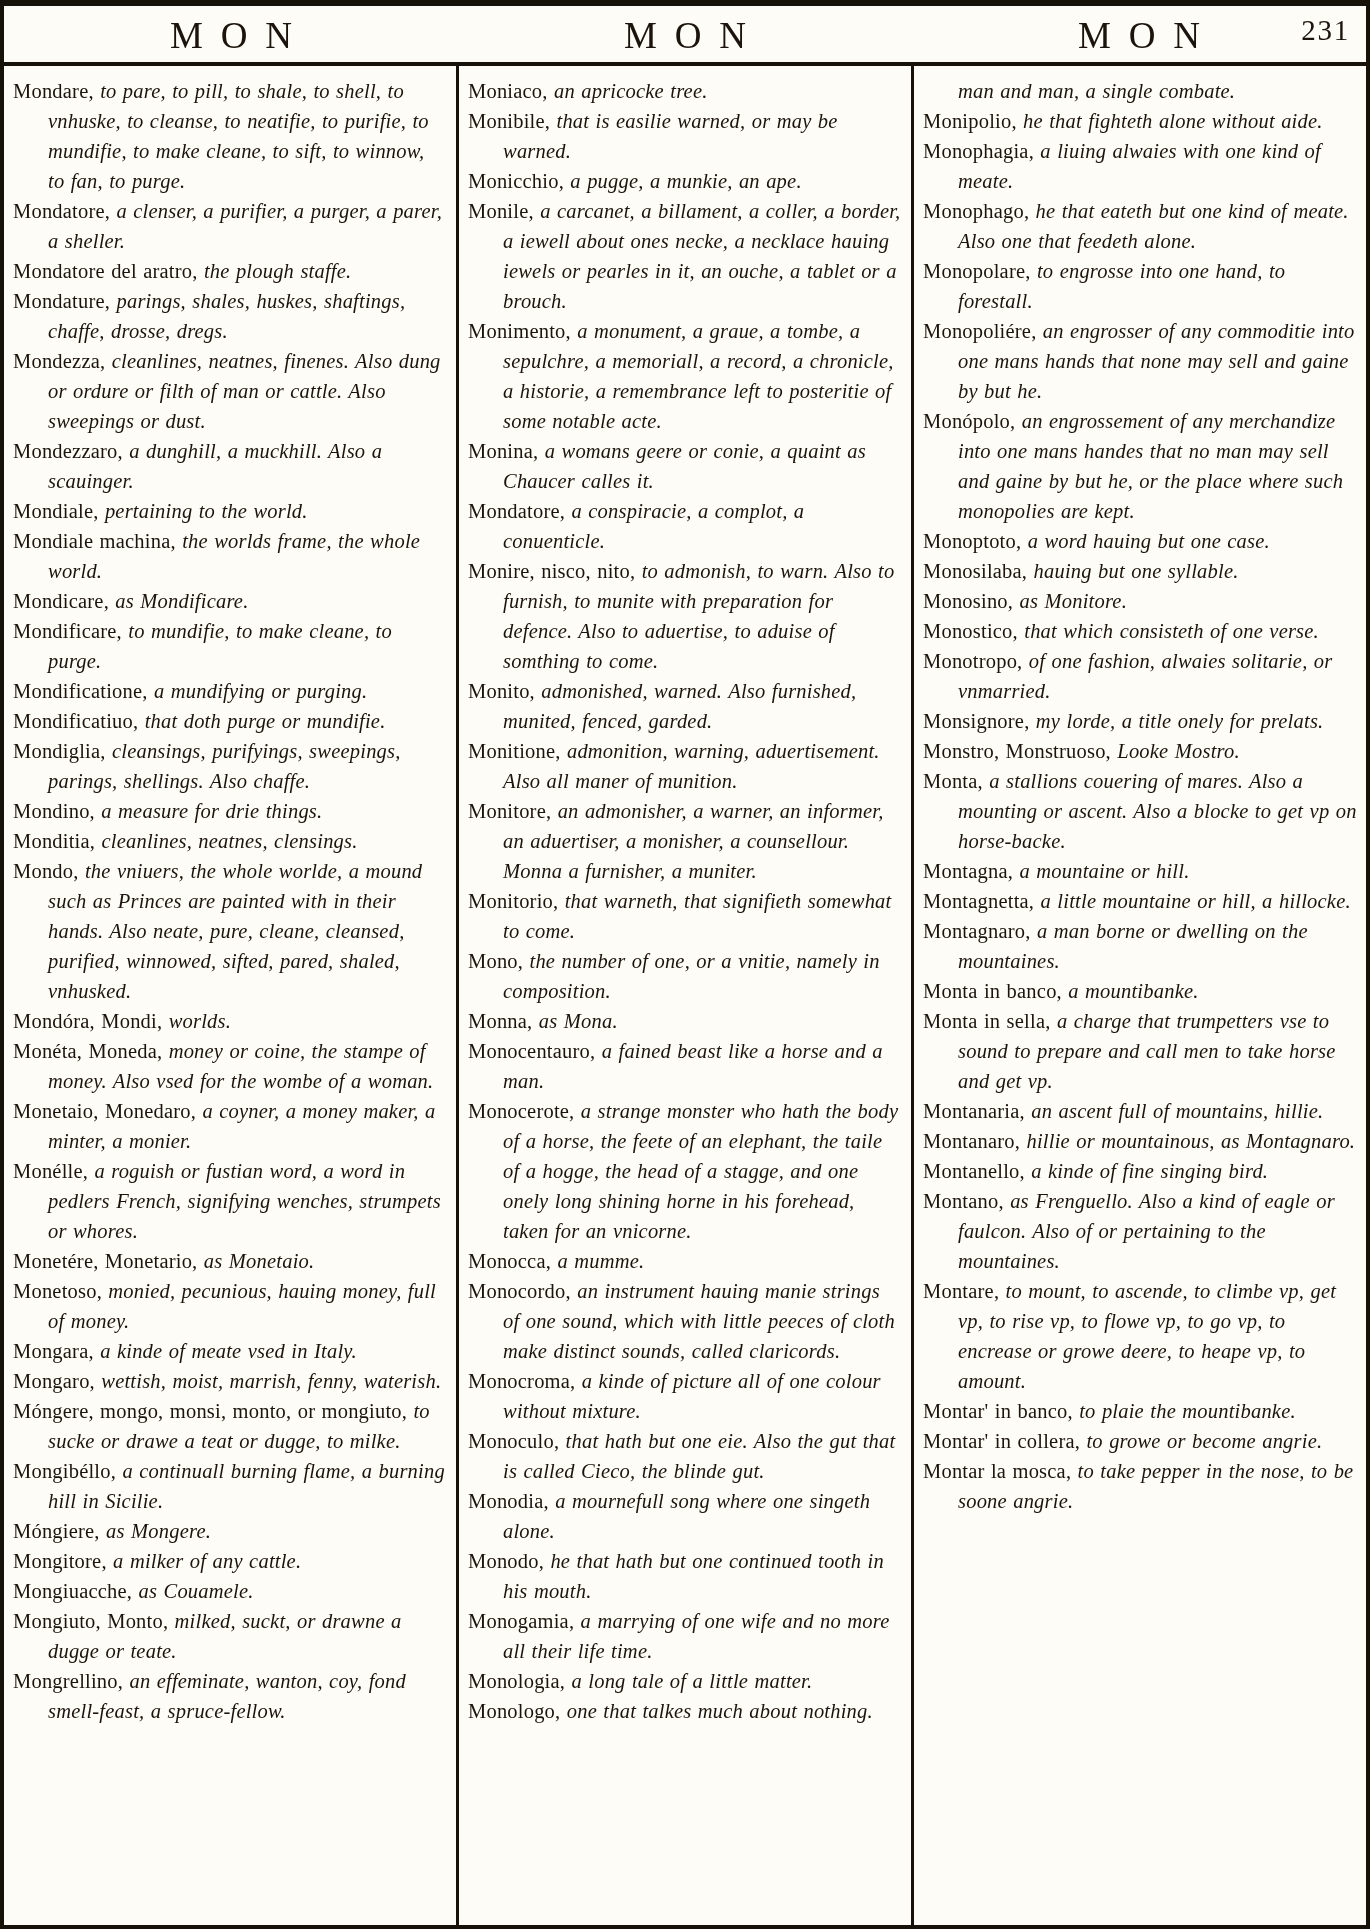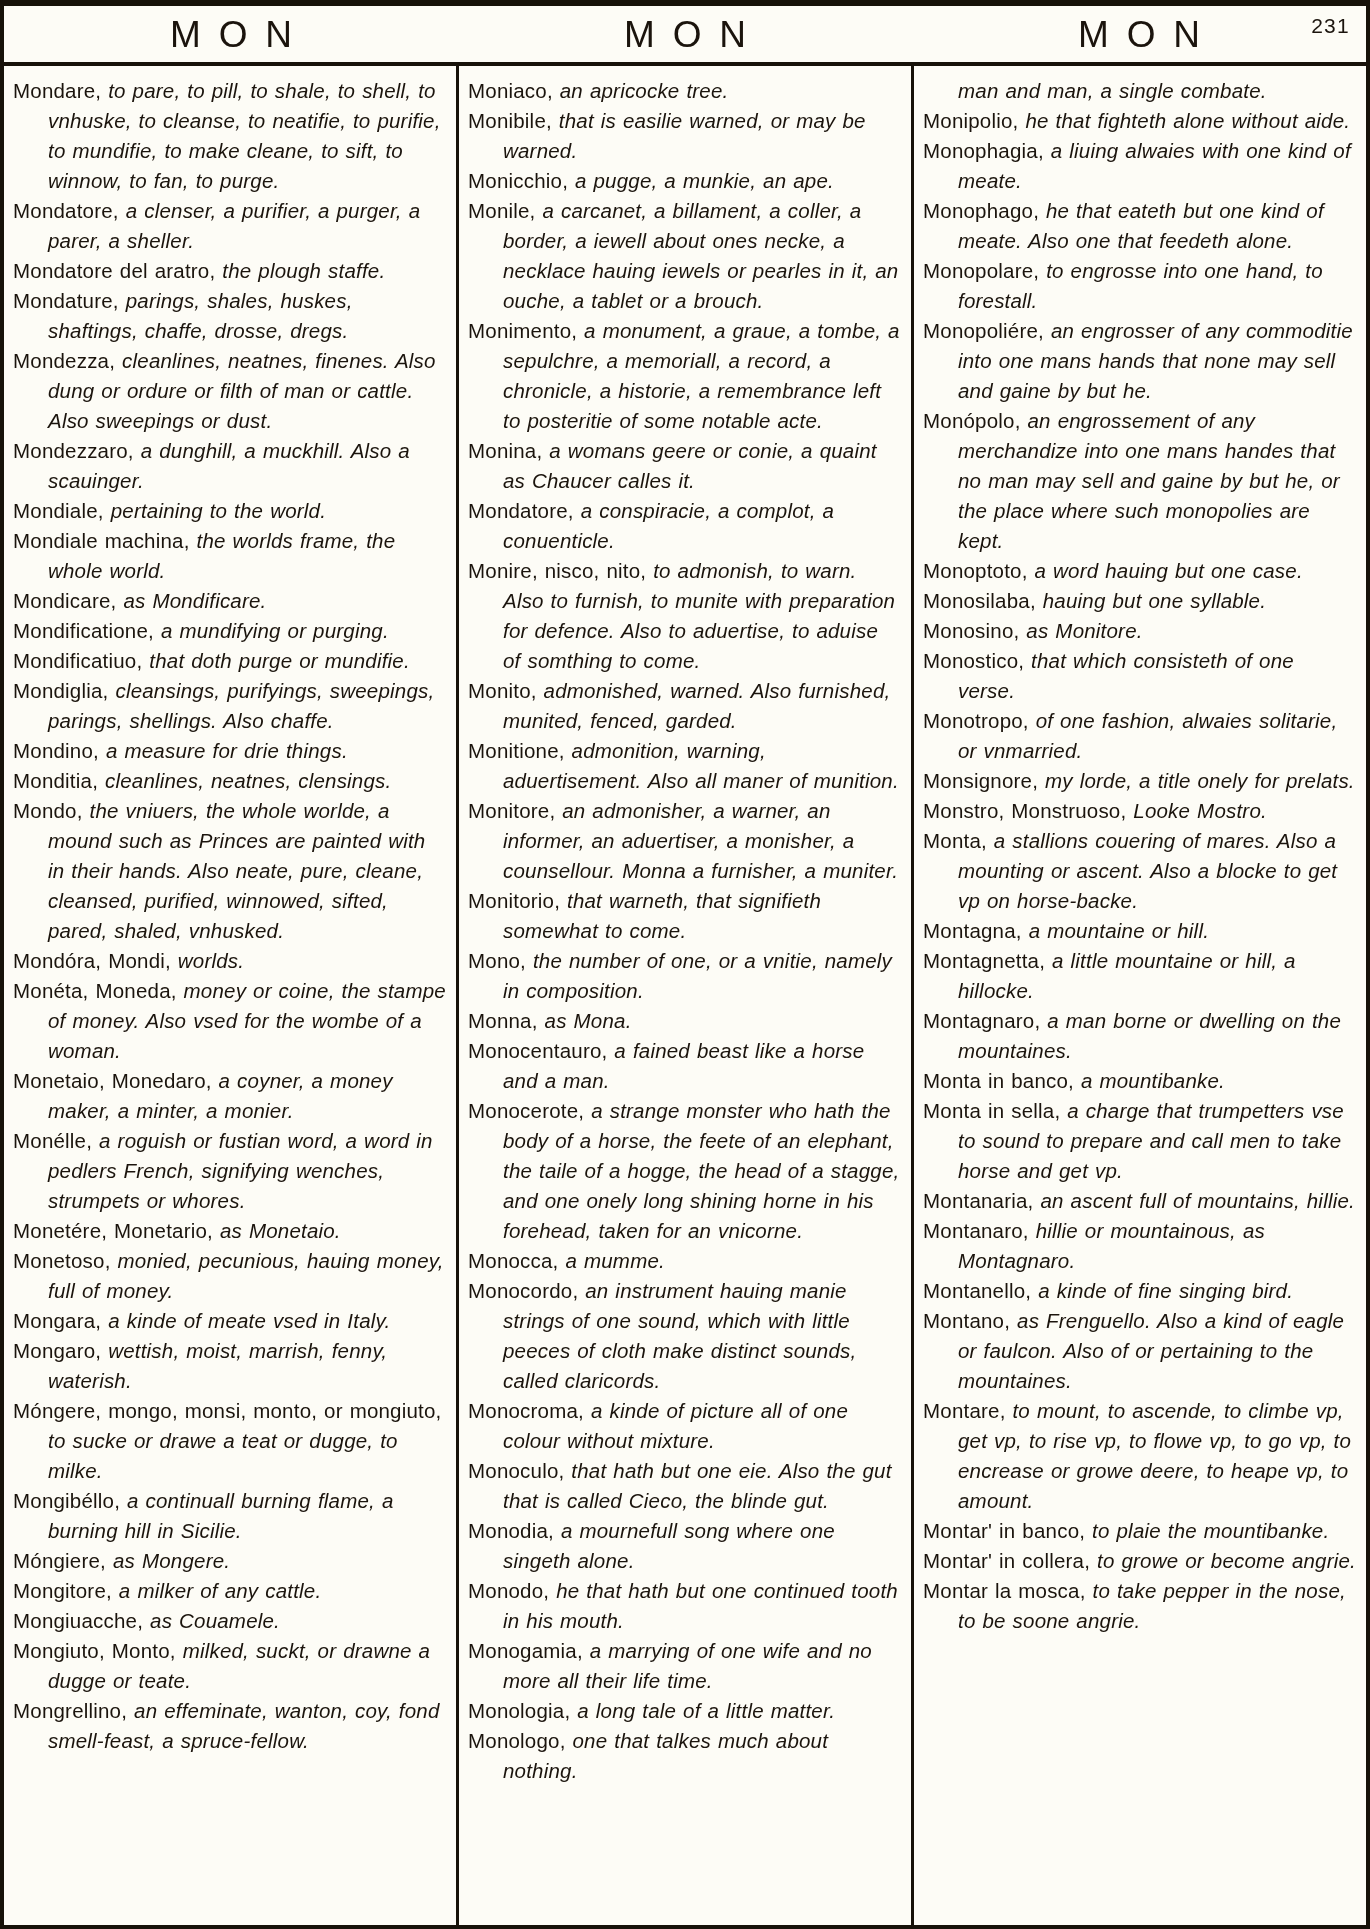--- a/index.html
+++ b/index.html
@@ -1,32 +1,32 @@
 <!DOCTYPE html>
 <html><head>
 <meta charset="utf-8">
 <style>
   html,body { margin:0; padding:0; background:#d8d2c4; }
   .page {
     position:relative; width:1370px; height:1929px; box-sizing:border-box;
     background:#fdfcf6; color:#1b140d;
     border:4px solid #171209;
-    font-family:Liberation Sans, sans-serif;
+    font-family:Liberation Serif, serif;
     overflow:hidden;
   }
   .header {
     position:relative; height:56px; display:flex; align-items:center;
     border-bottom:4px solid #171209; border-top:2px solid #171209;
   }
   .htitle {
     flex:1; text-align:center; font-size:37px; letter-spacing:0.48em;
     text-indent:0.48em; font-weight:500; padding-top:2px;
   }
   .pagenum {
-    position:absolute; right:16px; top:8px; font-size:21px; letter-spacing:0.06em;
+    position:absolute; right:16px; top:8px; font-size:29px; letter-spacing:0.06em;
   }
   .body { display:flex; height:1861px; }
   .col { flex:1; padding:10px 9px 0 9px; overflow:hidden; }
   .col.rule { border-right:3px solid #171209; }
   .entries {}
   .entry {
     margin:0; font-size:20.5px; line-height:30px;
     padding-left:35px; text-indent:-35px;
     letter-spacing:0.01em; word-spacing:0.05em;
   }
@@ -49,20 +49,21 @@
       <div class="entries">
           <p class="entry"><span class="hw">Mondare, </span><span class="def">to pare, to pill, to shale, to shell, to vnhuske, to cleanse, to neatifie, to purifie, to mundifie, to make cleane, to sift, to winnow, to fan, to purge.</span></p>
           <p class="entry"><span class="hw">Mondatore, </span><span class="def">a clenser, a purifier, a purger, a parer, a sheller.</span></p>
           <p class="entry"><span class="hw">Mondatore del aratro, </span><span class="def">the plough staffe.</span></p>
           <p class="entry"><span class="hw">Mondature, </span><span class="def">parings, shales, huskes, shaftings, chaffe, drosse, dregs.</span></p>
           <p class="entry"><span class="hw">Mondezza, </span><span class="def">cleanlines, neatnes, finenes. Also dung or ordure or filth of man or cattle. Also sweepings or dust.</span></p>
           <p class="entry"><span class="hw">Mondezzaro, </span><span class="def">a dunghill, a muckhill. Also a scauinger.</span></p>
           <p class="entry"><span class="hw">Mondiale, </span><span class="def">pertaining to the world.</span></p>
           <p class="entry"><span class="hw">Mondiale machina, </span><span class="def">the worlds frame, the whole world.</span></p>
           <p class="entry"><span class="hw">Mondicare, </span><span class="def">as Mondificare.</span></p>
+          <p class="entry"><span class="hw">Mondificare, </span><span class="def">to mundifie, to make cleane, to purge.</span></p>
           <p class="entry"><span class="hw">Mondificatione, </span><span class="def">a mundifying or purging.</span></p>
           <p class="entry"><span class="hw">Mondificatiuo, </span><span class="def">that doth purge or mundifie.</span></p>
           <p class="entry"><span class="hw">Mondiglia, </span><span class="def">cleansings, purifyings, sweepings, parings, shellings. Also chaffe.</span></p>
           <p class="entry"><span class="hw">Mondino, </span><span class="def">a measure for drie things.</span></p>
           <p class="entry"><span class="hw">Monditia, </span><span class="def">cleanlines, neatnes, clensings.</span></p>
           <p class="entry"><span class="hw">Mondo, </span><span class="def">the vniuers, the whole worlde, a mound such as Princes are painted with in their hands. Also neate, pure, cleane, cleansed, purified, winnowed, sifted, pared, shaled, vnhusked.</span></p>
           <p class="entry"><span class="hw">Mondóra, Mondi, </span><span class="def">worlds.</span></p>
           <p class="entry"><span class="hw">Monéta, Moneda, </span><span class="def">money or coine, the stampe of money. Also vsed for the wombe of a woman.</span></p>
           <p class="entry"><span class="hw">Monetaio, Monedaro, </span><span class="def">a coyner, a money maker, a minter, a monier.</span></p>
           <p class="entry"><span class="hw">Monélle, </span><span class="def">a roguish or fustian word, a word in pedlers French, signifying wenches, strumpets or whores.</span></p>

